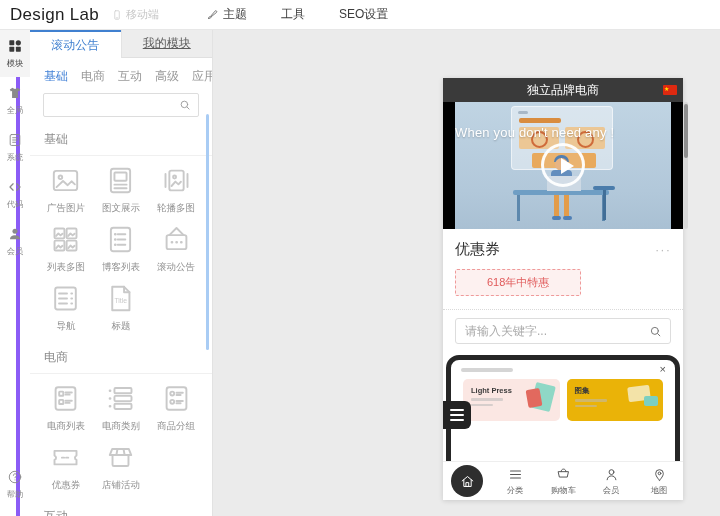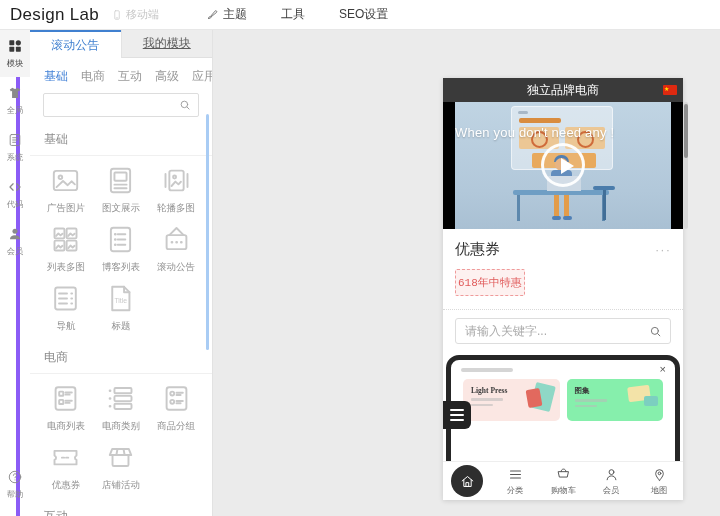--- a/index.html
+++ b/index.html
@@ -91,39 +91,39 @@
   .play-btn { position:absolute; left:50%; top:41px; margin-left:-22px; width:44px; height:44px; border-radius:50%;
               border:3px solid rgba(255,255,255,.95); background:rgba(255,255,255,.12); cursor:pointer; }
   .play-tri { position:absolute; left:17px; top:12px; width:0; height:0;
               border-left:13px solid #fff; border-top:8px solid transparent; border-bottom:8px solid transparent; }
 
   
   .pv-coupon { position:relative; padding:11px 12px 13px; border-bottom:1px dotted #d9d9d9; background:#fff; }
   .pv-coupon-head { display:flex; align-items:center; justify-content:space-between; }
   .pv-coupon-title { font-size:15px; color:#333; }
   .pv-more { color:#bbb; font-size:13px; letter-spacing:1px; cursor:pointer; }
-  .coupon-chip { display:inline-block; margin-top:10px; padding:5px 2px; font-size:11px; color:#e05a5a;
-                 background:#fdf1f0; border:1px dashed #ef9a9a; border-radius:2px; cursor:pointer;font-family:Liberation Mono, monospace; }
+  .coupon-chip { display:inline-block; margin-top:10px; padding:5px 31px; font-size:11px; color:#e05a5a;
+                 background:#fdf1f0; border:1px dashed #ef9a9a; border-radius:2px; cursor:pointer; }
 
   
   .pv-search { padding:8px 12px 9px; background:#fff; }
   .pv-searchbox { position:relative; height:26px; border:1px solid #ddd; border-radius:3px; }
   .pv-searchbox input { width:100%; height:100%; border:none; outline:none; background:transparent;
                         padding:0 28px 0 9px; font-size:12px; color:#555; }
   .pv-searchbox input::placeholder { color:#aaa; }
   .pv-searchbox .ic { position:absolute; right:7px; top:5px; width:15px; height:15px; color:#777; cursor:pointer; }
 
   
   .pv-modal { position:relative; height:108px; background:#fff; overflow:hidden; }
   .tablet-frame { position:absolute; left:3px; right:3px; top:2px; bottom:-14px; border:5px solid #262626;
                   border-radius:13px; background:#fff; overflow:hidden; }
   .modal-caption { width:52px; height:4px; background:#d5d5d5; border-radius:2px; margin:8px 0 0 10px; }
   .modal-close { position:absolute; right:9px; top:3px; font-size:11px; color:#555; cursor:pointer; }
   .card-grid { display:grid; grid-template-columns:1fr 1fr; gap:7px; margin:7px 12px 0; }
-  .card { position:relative; height:42px; border-radius:5px; padding:7px 8px; overflow:hidden; cursor:pointer;font-family:Liberation Serif, serif; }
+  .card { position:relative; height:42px; border-radius:5px; padding:7px 8px; overflow:hidden; cursor:pointer; }
   .card-title { font-size:7.5px; font-weight:bold; color:#3a3a3a; white-space:nowrap; }
   .card-line { width:32px; height:2.5px; background:#b9b9b9; opacity:.55; border-radius:1px; margin-top:3px; }
   .card-line.short { width:22px; }
   .card-art { position:absolute; right:3px; top:3px; width:44px; height:36px; }
   .art { position:absolute; border-radius:2px; }
   .hamburger { position:absolute; left:0; top:48px; width:28px; height:28px; background:#222;
                border-radius:0 6px 6px 0; z-index:5; cursor:pointer; display:flex; flex-direction:column;
                justify-content:center; align-items:center; gap:3px; }
   .hamburger span { display:block; width:14px; height:2px; background:#fff; border-radius:1px; }
 
@@ -477,21 +477,21 @@
           <div class="card-grid" id="cardgrid">
               <div class="card" style="background:#fbe7e3;">
                 <div class="card-title">Light Press</div>
                 <div class="card-line"></div>
                 <div class="card-line short"></div>
                 <div class="card-art">
                   <div class="art" style="right:4px;top:2px;width:20px;height:26px;background:#8fd8c6;transform:rotate(14deg);"></div>
                   <div class="art" style="right:16px;top:7px;width:14px;height:18px;background:#e2695e;transform:rotate(-10deg);"></div>
                 </div>
               </div>
-              <div class="card" style="background:#86efac;">
+              <div class="card" style="background:#eab308;">
                 <div class="card-title">图集</div>
                 <div class="card-line"></div>
                 <div class="card-line short"></div>
                 <div class="card-art">
                   <div class="art" style="right:10px;top:4px;width:22px;height:15px;background:#f3e3a8;transform:rotate(-7deg);"></div>
                   <div class="art" style="right:2px;top:14px;width:14px;height:10px;background:#7ccfc0;"></div>
                 </div>
               </div>
             </div>
         </div>

